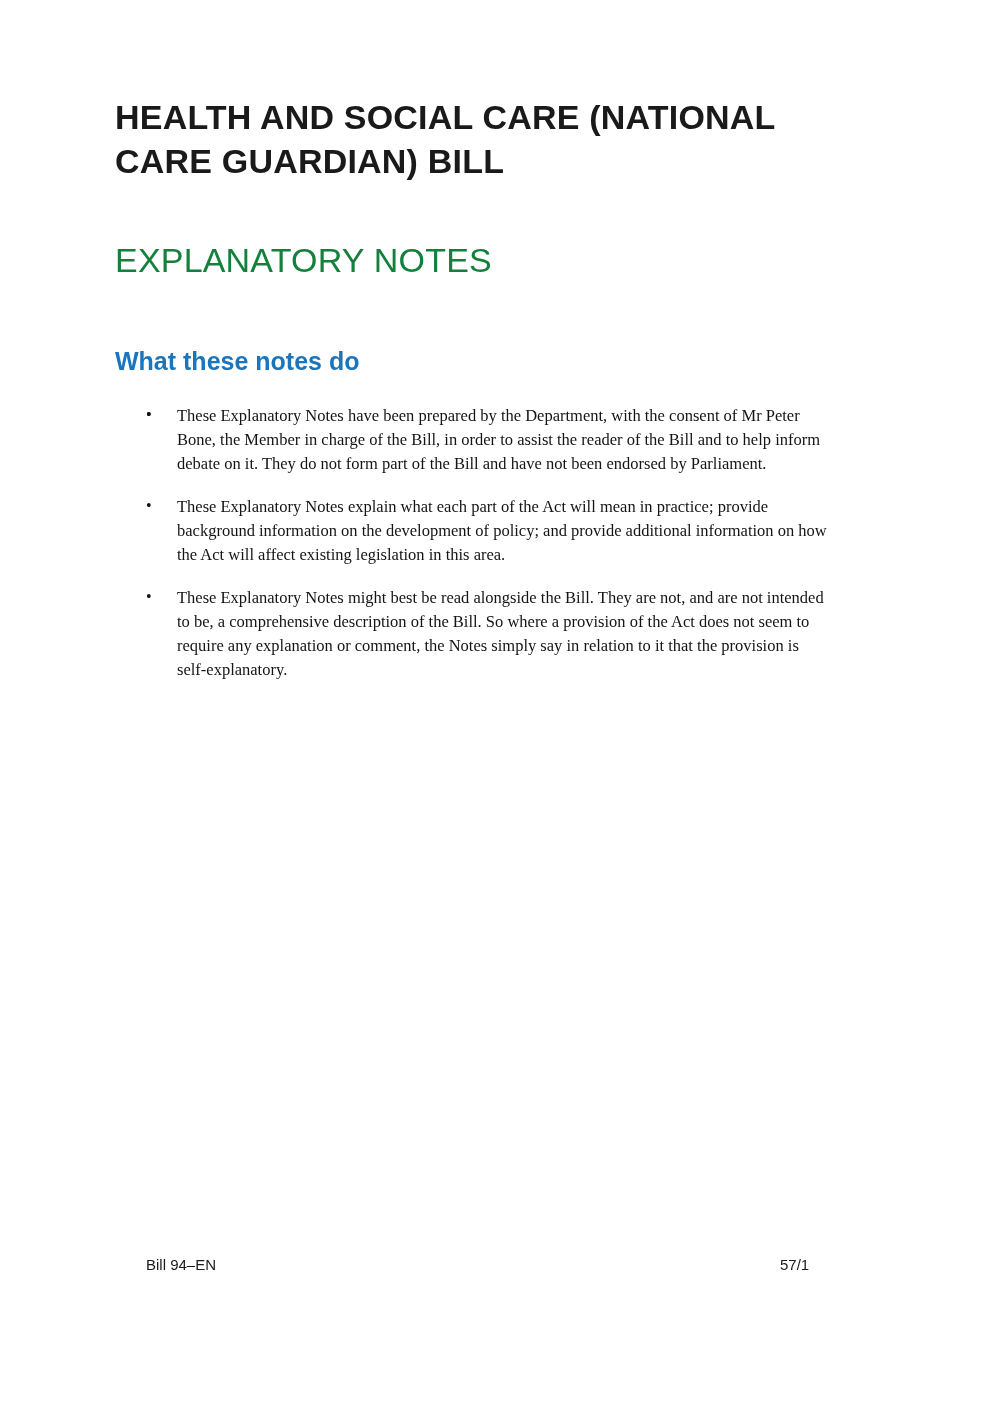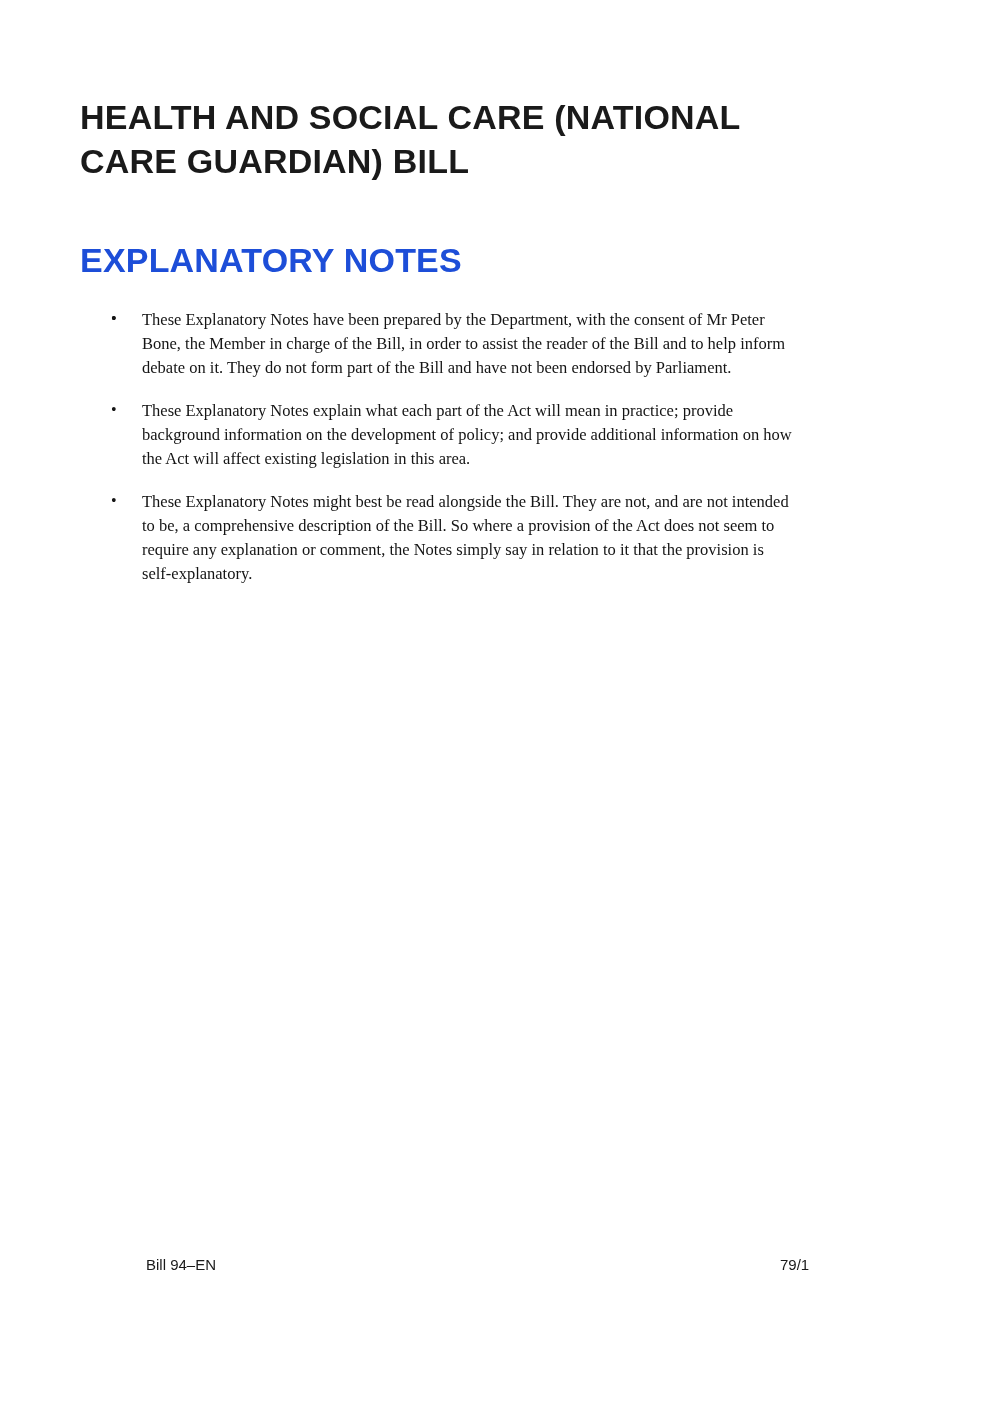--- a/index.html
+++ b/index.html
@@ -11,39 +11,39 @@
     height: 1401px;
     background: #ffffff;
     color: #1a1a1a;
     font-family: "Liberation Sans", sans-serif;
     position: relative;
     overflow: hidden;
   }
   .page {
     position: absolute;
     inset: 0;
-    padding: 95px 90px 0 80px;
+    padding: 95px 90px 0 115px;
     box-sizing: border-box;
   }
   .bill-title {
     margin: 0;
     font-size: 34px;
     line-height: 44px;
     font-weight: bold;
     color: #1a1a1a;
     max-width: 780px;
     letter-spacing: 0.2px;
   }
   .bill-title .line { display: block; }
   .doc-subtitle {
     margin: 57px 0 0 0;
     font-size: 34px;
     line-height: 40px;
-    font-weight: 700;
-    color: #1d4ed8;
+    font-weight: 400;
+    color: #15803d;
     letter-spacing: 0.2px;
   }
   .section-heading {
     margin: 66px 0 0 0;
     font-size: 25px;
     line-height: 30px;
     font-weight: bold;
     color: #1b75bc;
   }
   .notes {
@@ -96,20 +96,21 @@
 
 <main class="page">
 
   <h1 class="bill-title">
     <span class="line">HEALTH AND SOCIAL CARE (NATIONAL</span>
     <span class="line">CARE GUARDIAN) BILL</span>
   </h1>
 
   <h2 class="doc-subtitle">EXPLANATORY NOTES</h2>
 
+  <h3 class="section-heading">What these notes do</h3>
 
   <ul class="notes">
     <li class="note">
       <span class="dot">•</span>
     </li>
     <li class="note">
       <span class="dot">•</span>
       <span class="txt">These Explanatory Notes have been prepared by the Department, with the consent of Mr Peter Bone, the Member in charge of the Bill, in order to assist the reader of the Bill and to help inform debate on it. They do not form part of the Bill and have not been endorsed by Parliament.</span>
     </li>
     <li class="note">
@@ -117,16 +118,16 @@
       <span class="txt">These Explanatory Notes explain what each part of the Act will mean in practice; provide background information on the development of policy; and provide additional information on how the Act will affect existing legislation in this area.</span>
     </li>
     <li class="note">
       <span class="dot">•</span>
       <span class="txt">These Explanatory Notes might best be read alongside the Bill. They are not, and are not intended to be, a comprehensive description of the Bill.  So where a provision of the Act does not seem to require any explanation or comment, the Notes simply say in relation to it that the provision is self-explanatory.</span>
     </li>
   </ul>
 
   <footer class="page-footer">
     <span class="footer-left">Bill 94–EN</span>
-    <span class="footer-right">79/1</span>
+    <span class="footer-right">57/1</span>
   </footer>
 
 </main>
 
 </body></html>

